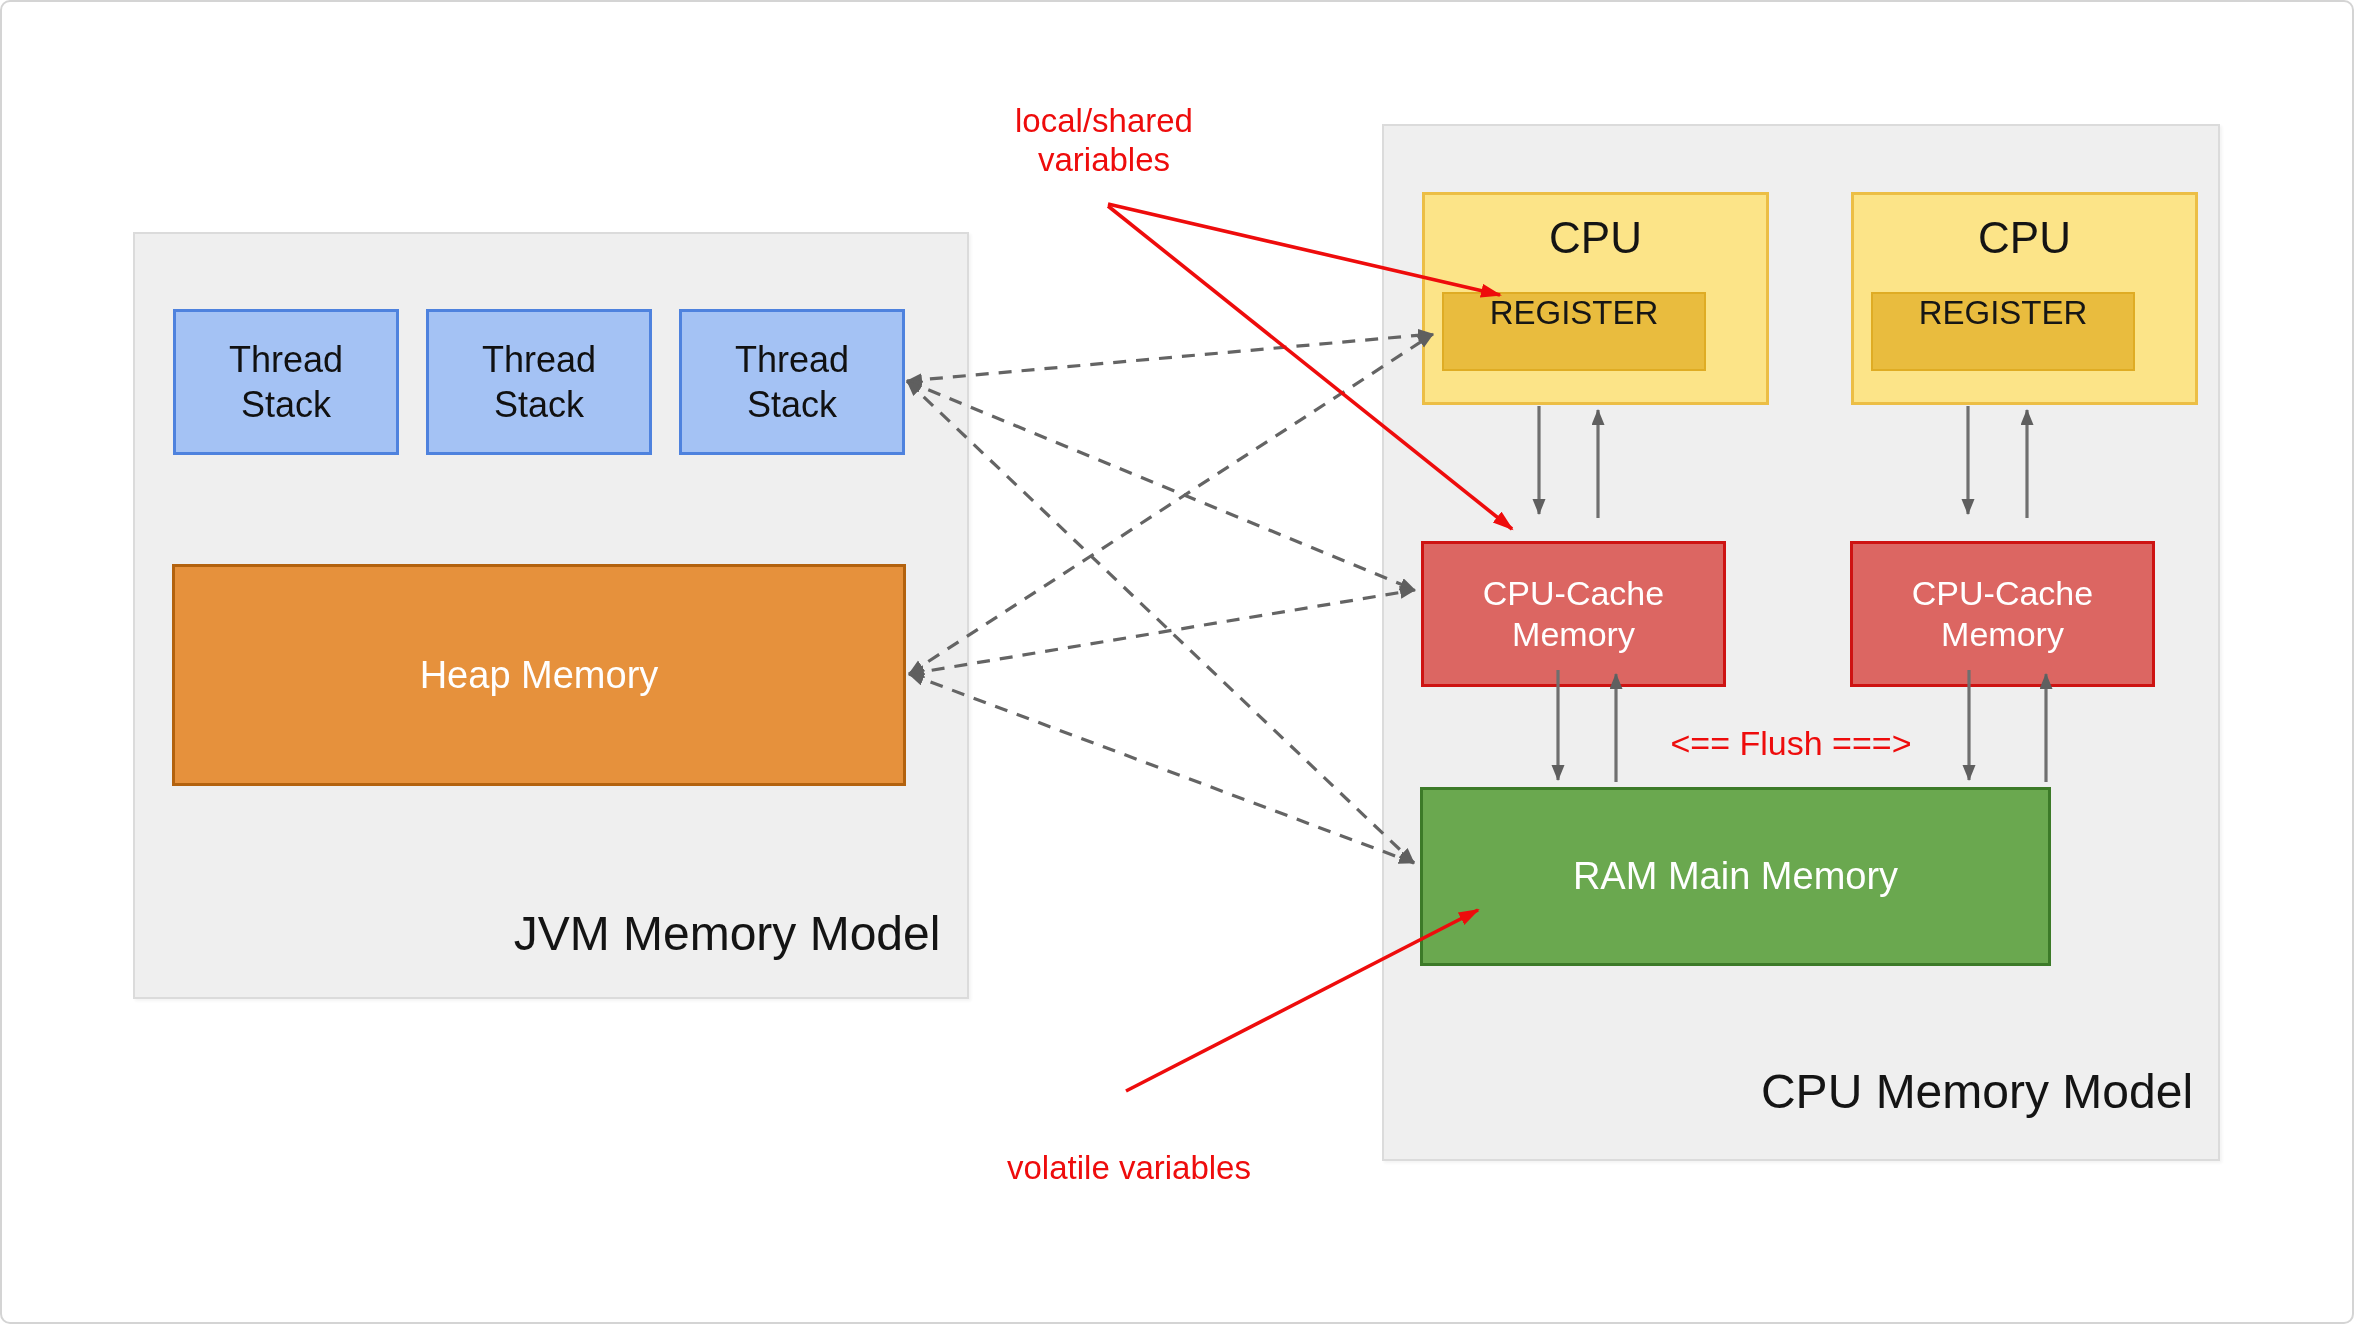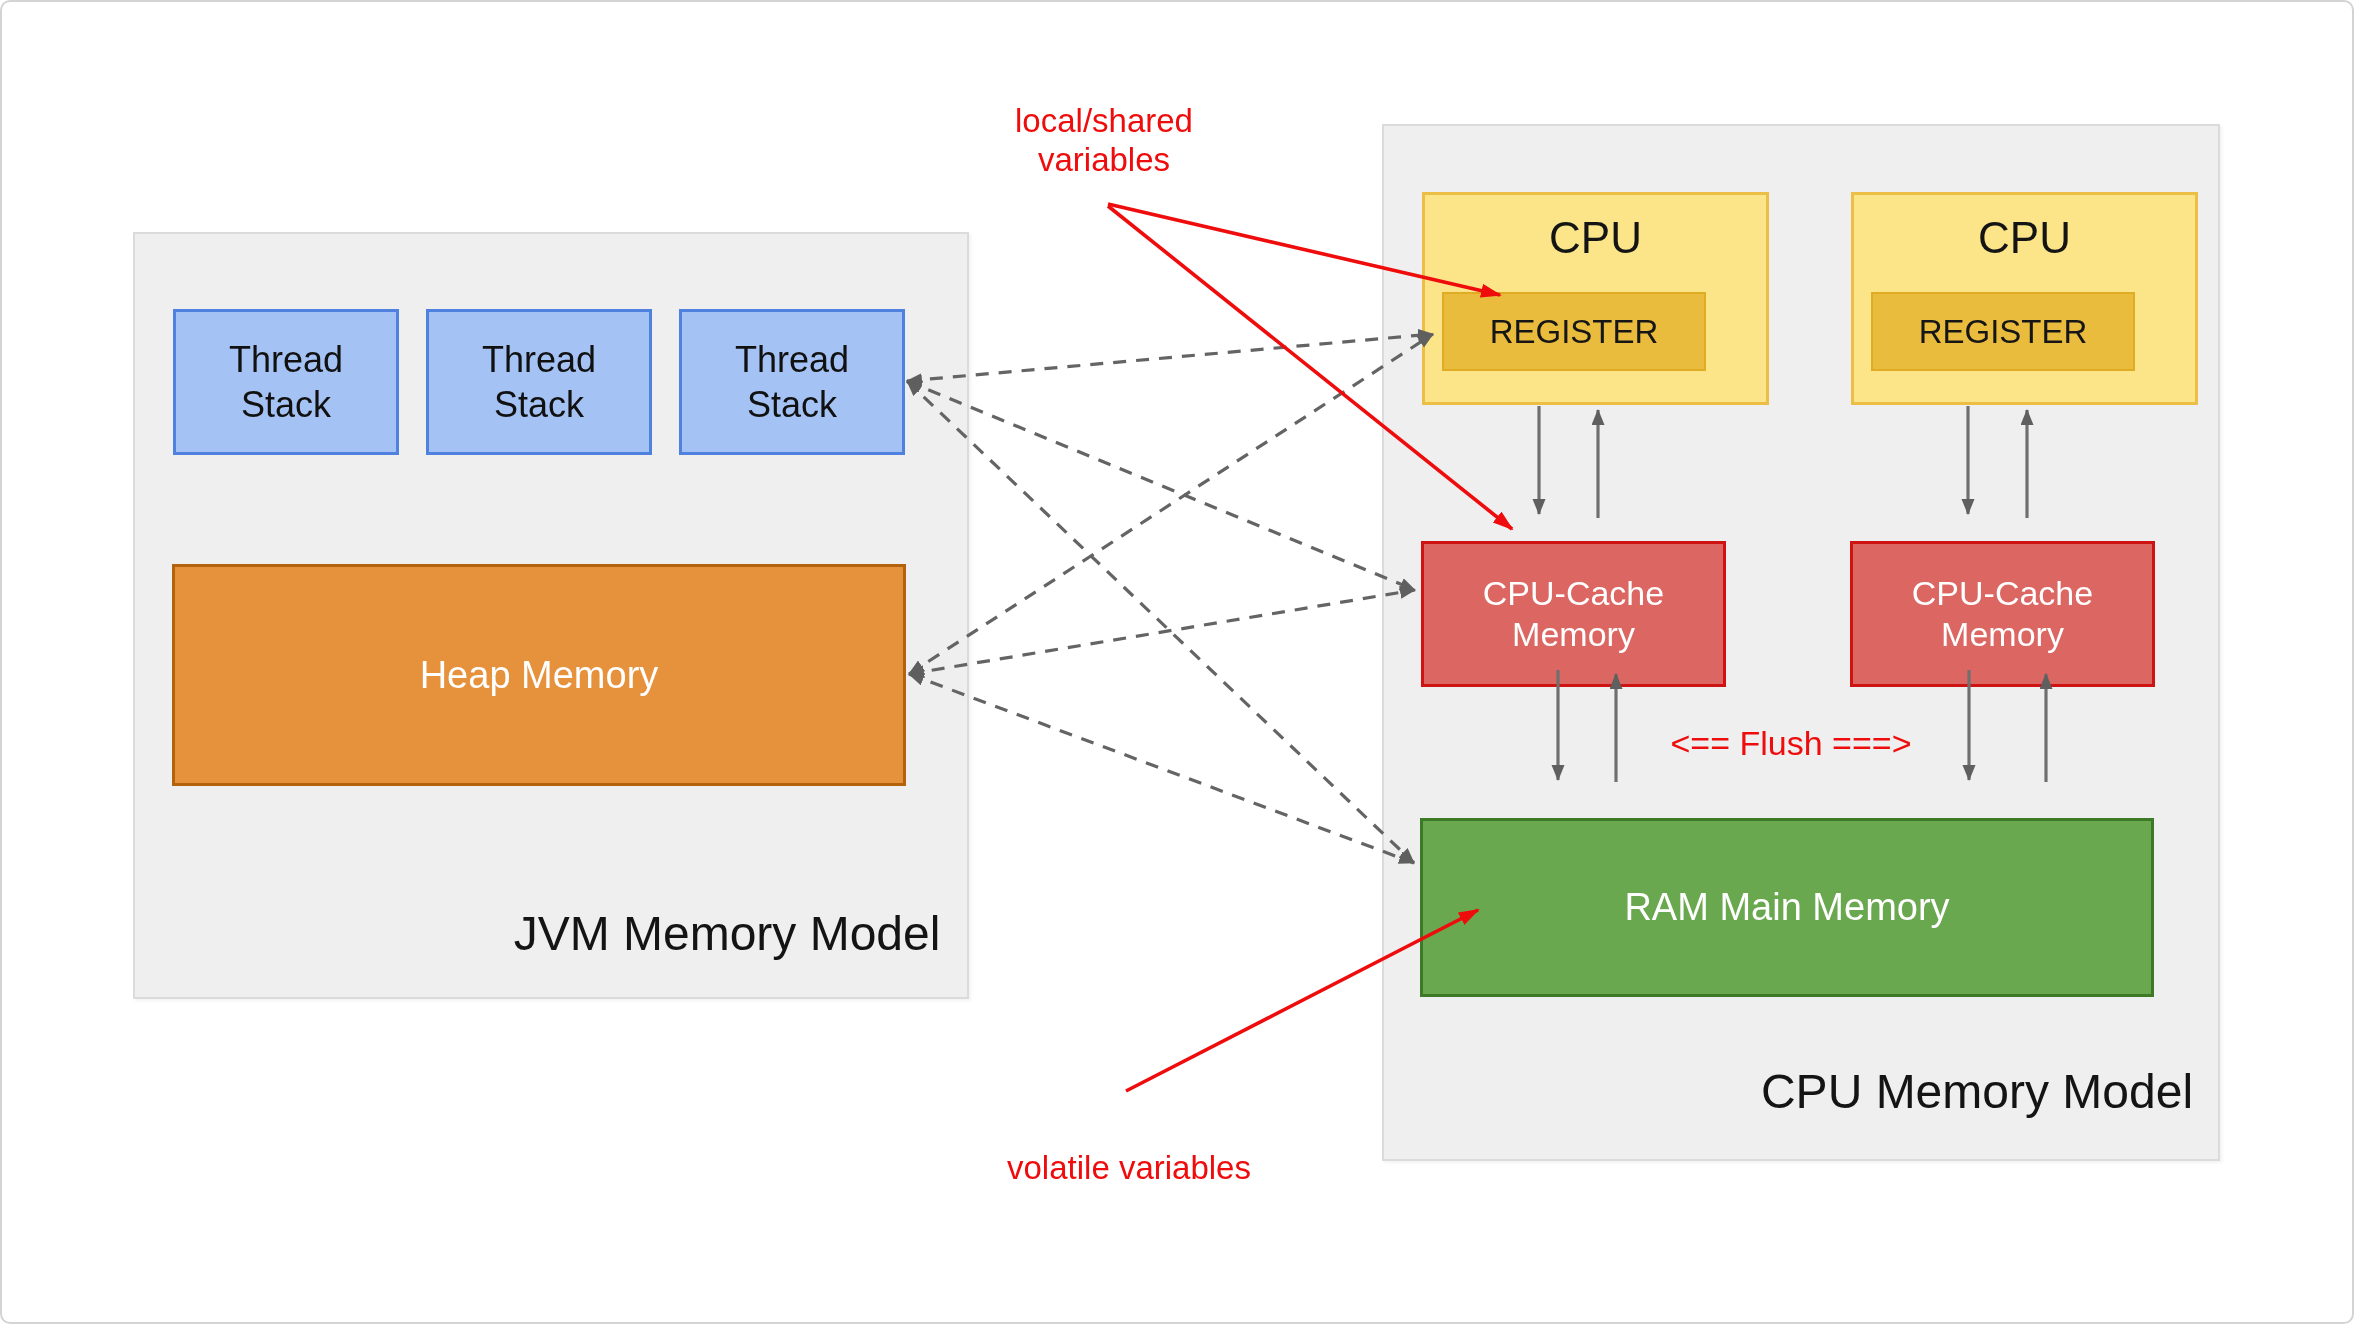--- a/index.html
+++ b/index.html
@@ -18,27 +18,27 @@
   .ts{top:307px;width:226px;height:146px;background:#a4c2f4;border:3px solid #4e82de;
       color:#111;font-size:36px;line-height:45px;}
   #ts1{left:171px;} #ts2{left:424px;} #ts3{left:677px;}
   #heap{left:170px;top:562px;width:734px;height:222px;background:#e6913c;
         border:3px solid #b3620e;color:#fff;font-size:38px;text-align:center;}
   .cpu-box{top:190px;width:347px;height:213px;background:#fce488;border:3px solid #ecbe45;
            justify-content:flex-start;}
   #cpu1{left:1420px;} #cpu2{left:1849px;}
   .cpu-label{margin-top:18px;font-size:44px;color:#141414;}
   .register{position:absolute;left:17px;top:97px;width:264px;height:79px;box-sizing:border-box;
-            background:#e9bc3e;border:2px solid #dfac24;display:flex;align-items:center;
+            background:#e9bc3e;border:2px solid #dfac24;display:flex;
             justify-content:center;font-size:33px;color:#161616;}
   .cache{top:520px;width:305px;height:146px;background:#dc6662;border:3px solid #ce1312;
          color:#fff;font-size:34px;line-height:41px;margin-top:19px;}
   #cache1{left:1419px;} #cache2{left:1848px;}
-  #ram{left:1418px;top:785px;width:734px;height:179px;background:#6aa84f;
-       border:3px solid #3c7a28;color:#fff;font-size:38px;margin-top:31px;}
+  #ram{left:1418px;top:785px;width:631px;height:179px;background:#6aa84f;
+       border:3px solid #3c7a28;color:#fff;font-size:38px;}
   .big-title{position:absolute;width:600px;text-align:center;color:#141414;font-size:48px;}
   #jvm-title{left:425px;top:904px;}
   #cpu-title{left:1675px;top:1062px;}
   .red-note{position:absolute;text-align:center;color:#ee0c0c;font-size:33px;line-height:39px;}
   #note-local{left:927px;top:99px;width:350px;}
   #note-volatile{left:937px;top:1100px;width:380px;margin-top:46px;}
   #note-flush{left:1614px;top:722px;width:350px;font-size:34px;}
   #connector-layer{position:absolute;left:0;top:0;width:2354px;height:1324px;
                    pointer-events:none;z-index:6;}
   .dash{stroke:#646464;stroke-width:3.2;stroke-dasharray:13 10;fill:none;}

